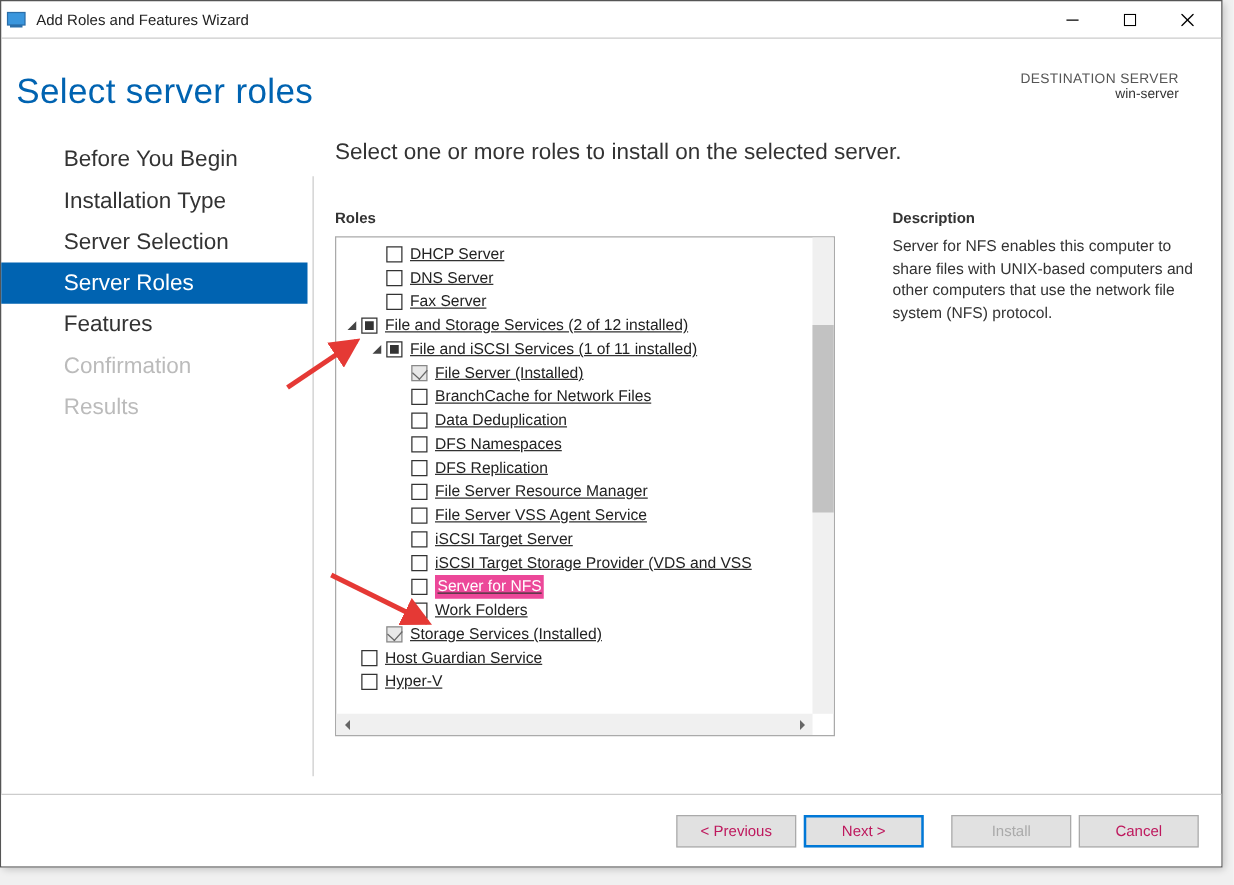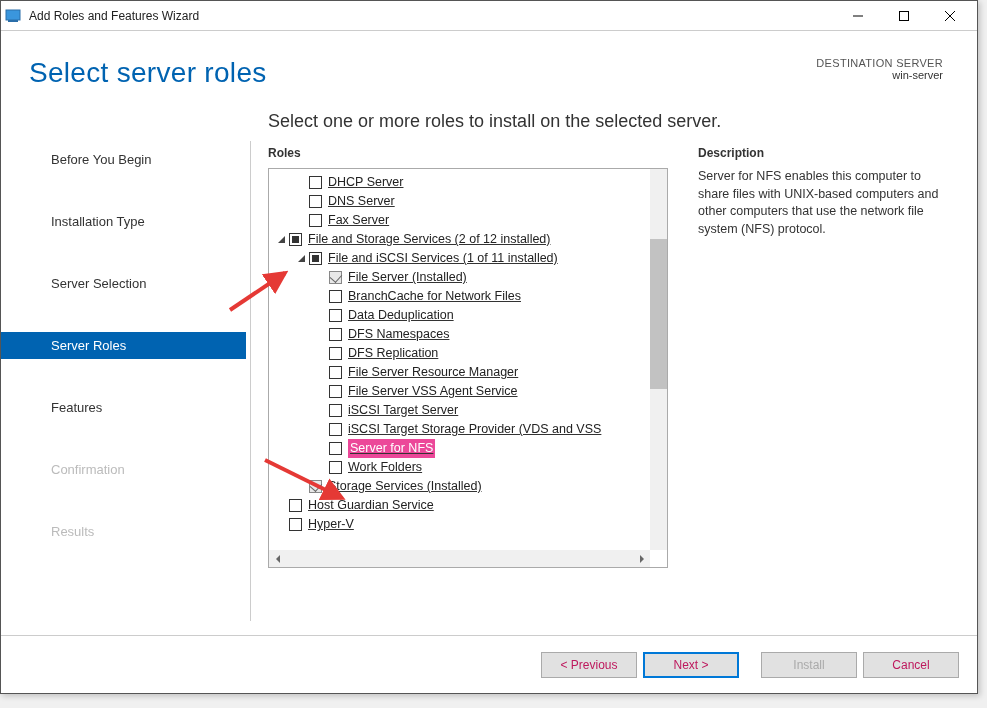--- a/index.html
+++ b/index.html
@@ -5,34 +5,34 @@
     * { box-sizing: border-box; margin: 0; padding: 0; }
     body { font-family: "Segoe UI", Tahoma, sans-serif; font-size: 12px; color: #333; background: #f0f0f0; width: 987px; height: 708px; position: relative; overflow: hidden; }
     .window { position: absolute; top:0; left:0; width: 978px; height: 694px; background: #fff; border: 1px solid #555; box-shadow: 2px 2px 6px rgba(0,0,0,0.2); }
     .titlebar { height: 30px; display:flex; align-items:center; padding: 0 4px; border-bottom: 1px solid #ccc; }
     .app-icon { width:16px; height:16px; margin-right:8px; display:inline-block; }
     .app-icon svg { width:16px; height:16px; }
     .title-text { flex:1; font-size: 12px; color:#222; }
     .win-btns { display:flex; }
     .win-btn { width:46px; height:29px; display:flex; align-items:center; justify-content:center; }
     .win-btn svg { width:10px; height:10px; stroke:#000; stroke-width:1; fill:none; }
-    .header-area { padding: 26px 34px 8px 28px; display:flex; align-items:flex-start; justify-content:space-between; }
+    .header-area { padding: 26px 34px 8px 12px; display:flex; align-items:flex-start; justify-content:space-between; }
     .page-title { font-size: 28px; font-weight:300; color:#0063b1; letter-spacing:0.3px; }
     .dest { text-align:right; font-size:11px; }
     .dest-label { color:#555; letter-spacing:0.3px; }
     .dest-name { color:#333; }
     .body-area { display:flex; padding: 0 0 0 0; height: 530px; }
     .nav { width: 245px; padding: 14px 0 0 0; border:none; }
-    .nav-item { padding: 6px 12px 6px 50px; font-size: 13px; color:#333; cursor: pointer; margin-top: 35px; }
+    .nav-item { padding: 6px 12px 6px 50px; font-size: 18px; color:#333; cursor: pointer; }
     .nav-item.active { background:#0063b1; color:#fff; }
     .nav-item.disabled { color:#bbb; }
     .divider { position:absolute; left:249px; top:140px; width:1px; height:480px; background:#ccc; }
     .main { flex:1; padding: 14px 22px 0 22px; display:flex; flex-direction:column; }
     .instruction { font-size:18px; color:#333; margin-bottom: 14px; }
-    .cols { display:flex; gap: 30px; }
+    .cols { display:flex; gap: 46px; margin-top: 21px; }
     .roles-col { width: 400px; }
     .desc-col { flex:1; }
     .section-label { font-weight:600; font-size:12px; margin-bottom:8px; }
     .tree-wrap { border:1px solid #aaa; height: 400px; position:relative; background:#fff; }
     .tree-scroll { position:absolute; top:0; left:0; right:0; bottom:17px; overflow:hidden;text-decoration:underline; }
     .tree { padding: 4px 0; font-size:12.5px; line-height:19px; }
     .tree-item { display:flex; align-items:center; white-space:nowrap; height:19px; }
     .expander { width:12px; display:inline-flex; justify-content:center; align-items:center; margin-right:2px; }
     .expander svg { width:9px; height:9px; }
     .chk { width:13px; height:13px; border:1px solid #333; margin-right:6px; display:inline-flex; align-items:center; justify-content:center; background:#fff; flex-shrink:0; }

